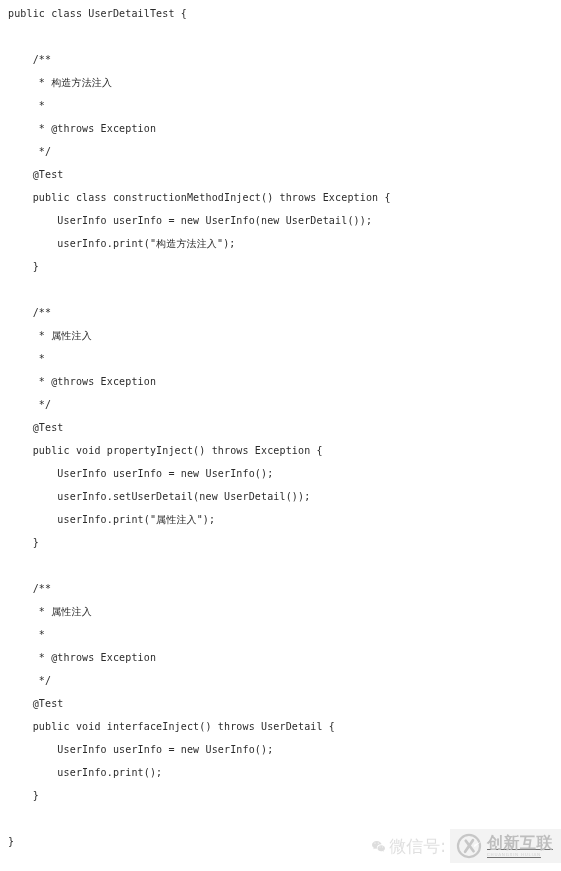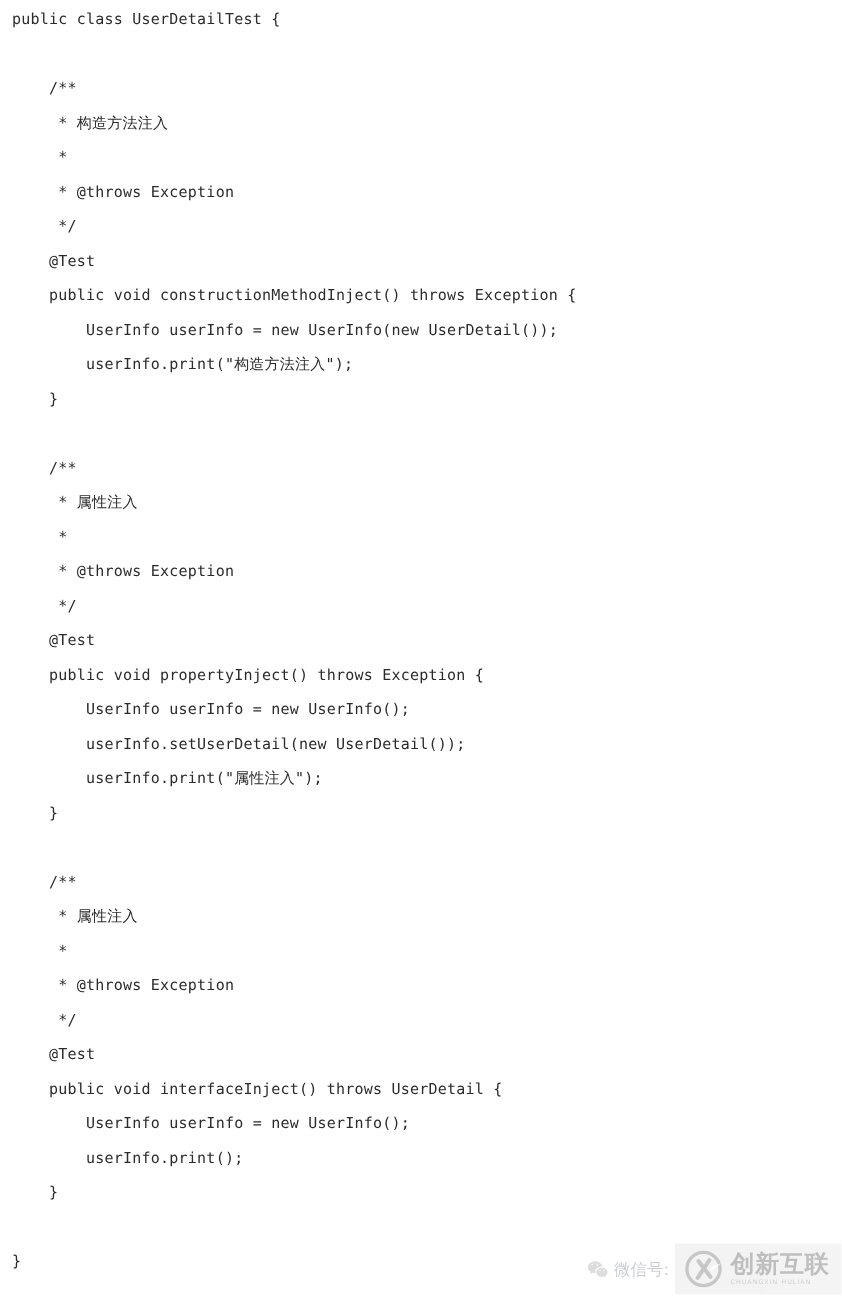--- a/index.html
+++ b/index.html
@@ -59,22 +59,22 @@
   }
 
   .wm-wechat-icon {
     width: 15px;
     height: 15px;
     color: #6a6a6a;
   }
 
   .wm-wechat-text {
     font-family: "DejaVu Sans", "Liberation Sans", sans-serif;
-    font-size: 11px;
-    color: #0f172a;
+    font-size: 17px;
+    color: #737373;
     white-space: nowrap;
   }
 
   .wm-logo {
     display: flex;
     align-items: center;
     gap: 5px;
     background: #ebebeb;
     padding: 4px 8px 4px 6px;
     opacity: 0.55;
@@ -84,20 +84,21 @@
     width: 26px;
     height: 26px;
     flex: none;
   }
 
   .wm-logo-textwrap {
     display: flex;
     flex-direction: column;
     justify-content: center;
     line-height: 1;
+    text-decoration: underline;
   }
 
   .wm-logo-title {
     font-family: "DejaVu Sans", "Liberation Sans", sans-serif;
     font-size: 16px;
     font-weight: bold;
     color: #8a8a8a;
     white-space: nowrap;
     letter-spacing: 0.5px;
   }
@@ -116,21 +117,21 @@
 
 <div id="code-listing">
     <div class="code-line">public class UserDetailTest {</div>
     <div class="code-line blank"></div>
     <div class="code-line">    /**</div>
     <div class="code-line">     * 构造方法注入</div>
     <div class="code-line">     *</div>
     <div class="code-line">     * @throws Exception</div>
     <div class="code-line">     */</div>
     <div class="code-line">    @Test</div>
-    <div class="code-line">    public void constructionMethodInject() throws Exception {</div>
+    <div class="code-line">    public class constructionMethodInject() throws Exception {</div>
     <div class="code-line">        UserInfo userInfo = new UserInfo(new UserDetail());</div>
     <div class="code-line">        userInfo.print("构造方法注入");</div>
     <div class="code-line">    }</div>
     <div class="code-line blank"></div>
     <div class="code-line">    /**</div>
     <div class="code-line">     * 属性注入</div>
     <div class="code-line">     *</div>
     <div class="code-line">     * @throws Exception</div>
     <div class="code-line">     */</div>
     <div class="code-line">    @Test</div>

